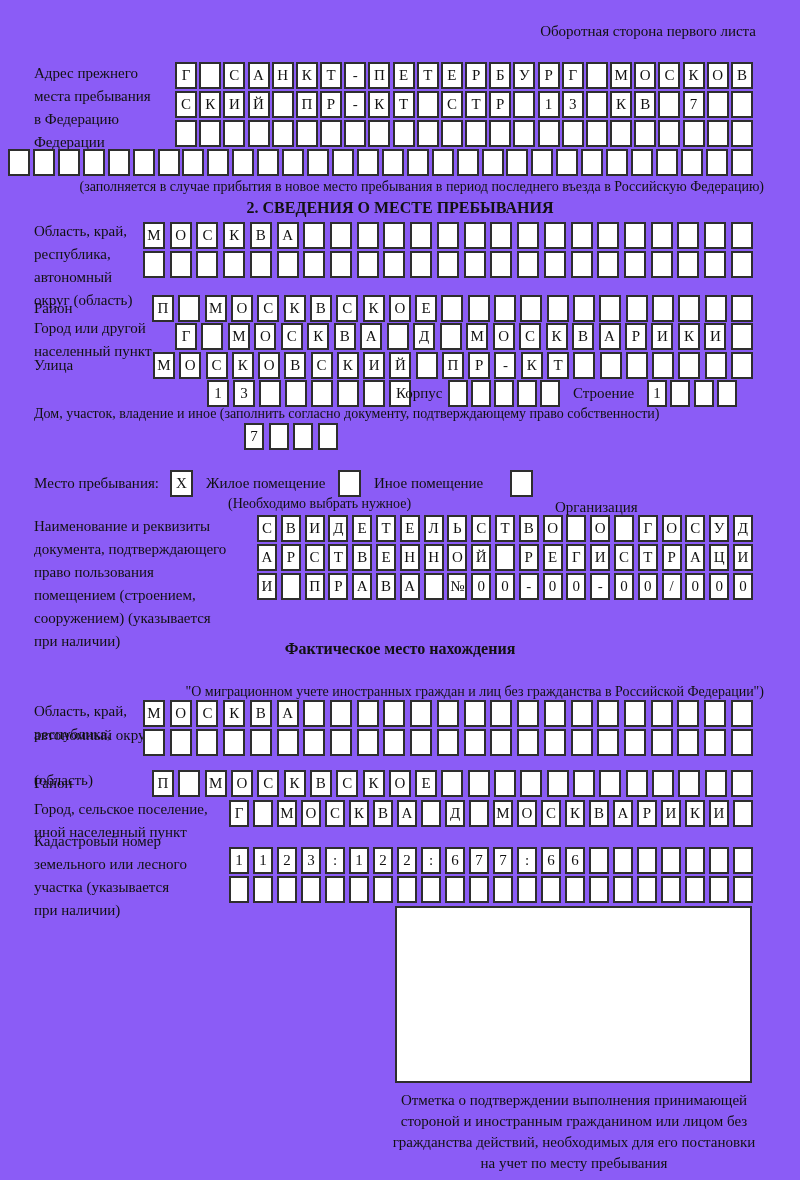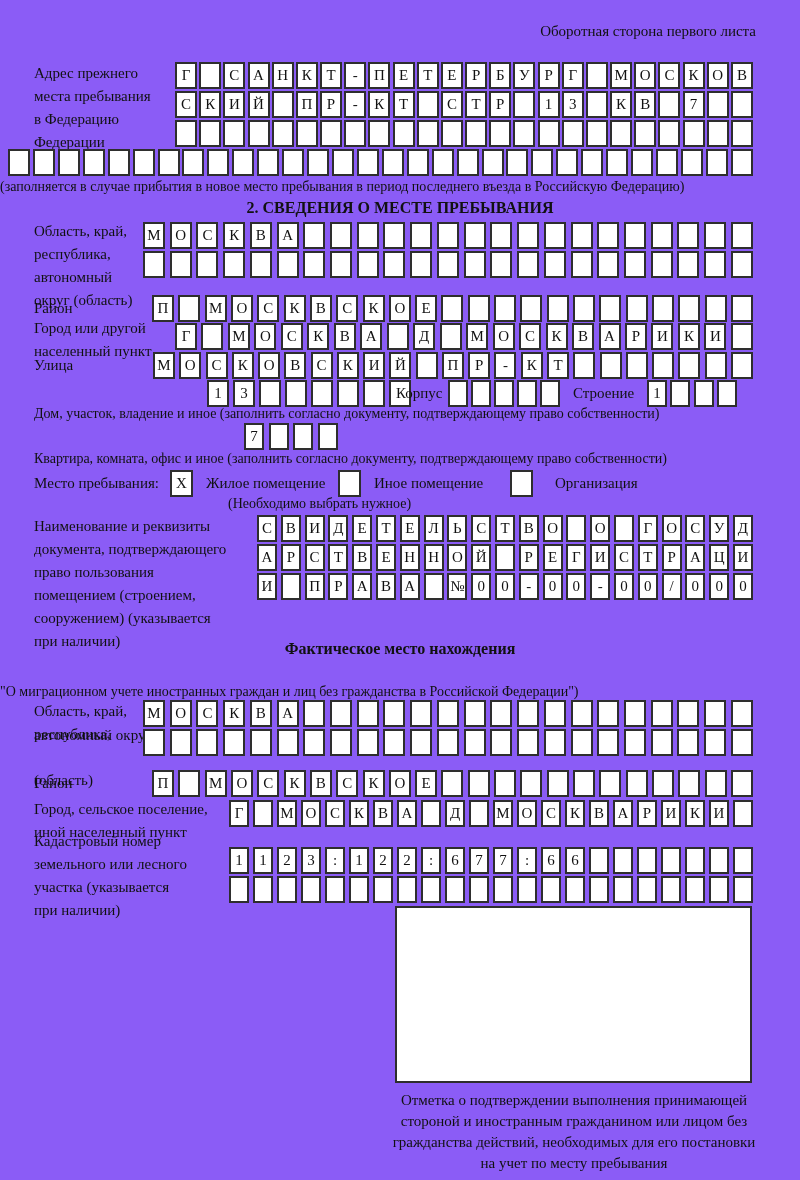--- a/index.html
+++ b/index.html
@@ -1,21 +1,21 @@
 <!DOCTYPE html>
 <html lang="ru"><head>
 <meta charset="utf-8">
 <style>
   * { box-sizing: border-box; margin: 0; padding: 0; }
   body { background: #ffffff; font-family: "Liberation Serif", "DejaVu Serif", serif; color: #111; }
   .page { position: relative; width: 800px; height: 1180px; background: #8b5cf6; overflow: hidden; }
 
   .lbl { position: absolute; font-size: 15px; line-height: 23px; white-space: nowrap; }
   .caption { position: absolute; font-size: 14px; white-space: nowrap; }
-  .center { left: 0; width: 764px; text-align: left; white-space: normal; }
+  .center { left: 0; width: 764px; text-align: right; white-space: normal; }
   .title { position: absolute; left: 0; width: 800px; text-align: center; font-weight: bold; font-size: 16px; }
 
   .cellrow { position: absolute; display: flex; justify-content: space-between; }
   .cell { flex: none; width: 22px; height: 27px; border: 2px solid #2e2e2e;
           display: flex; align-items: center; justify-content: center;
           font-size: 15px; line-height: 1; background: #fff; }
   .narrow .cell { width: 20px; }
 
   .wbox { position: absolute; height: 27px; border: 2px solid #2e2e2e; background: #fff;
           display: flex; align-items: center; justify-content: center; font-size: 15px; }
@@ -318,29 +318,28 @@
       <div class="cell"></div>
     </div>
   <div class="caption" style="left:34px; top:406px;">Дом, участок, владение и иное (заполнить согласно документу, подтверждающему право собственности)</div>
 
   <div class="cellrow narrow" style="left:244px; top:423px; width:94px;">
       <div class="cell">7</div>
       <div class="cell"></div>
       <div class="cell"></div>
       <div class="cell"></div>
     </div>
-  <div class="caption" style="left:34px; top:451px;">Квартира, комната, офис и иное (заполнить согласно документу, подтверждающему право собственности)</div>
 
   <div class="lbl" style="left:34px; top:472px;">Место пребывания:</div>
   <div class="checkbox" style="left:170px; top:470px;">X</div>
   <div class="lbl" style="left:206px; top:472px;">Жилое помещение</div>
   <div class="checkbox" style="left:338px; top:470px;"></div>
   <div class="lbl" style="left:374px; top:472px;">Иное помещение</div>
   <div class="checkbox" style="left:510px; top:470px;"></div>
-  <div class="lbl" style="left:555px; top:472px;">Организация</div>
+  <div class="lbl" style="left:555px; top:496px;">Организация</div>
   <div class="caption" style="left:228px; top:496px;">(Необходимо выбрать нужное)</div>
 
   <div>
     <div class="lbl" style="left:34px; top:515px;">Наименование и реквизиты</div>
     <div class="lbl" style="left:34px; top:538px;">документа, подтверждающего</div>
     <div class="lbl" style="left:34px; top:561px;">право пользования</div>
     <div class="lbl" style="left:34px; top:584px;">помещением (строением,</div>
     <div class="lbl" style="left:34px; top:607px;">сооружением) (указывается</div>
     <div class="lbl" style="left:34px; top:630px;">при наличии)</div>
   </div>

